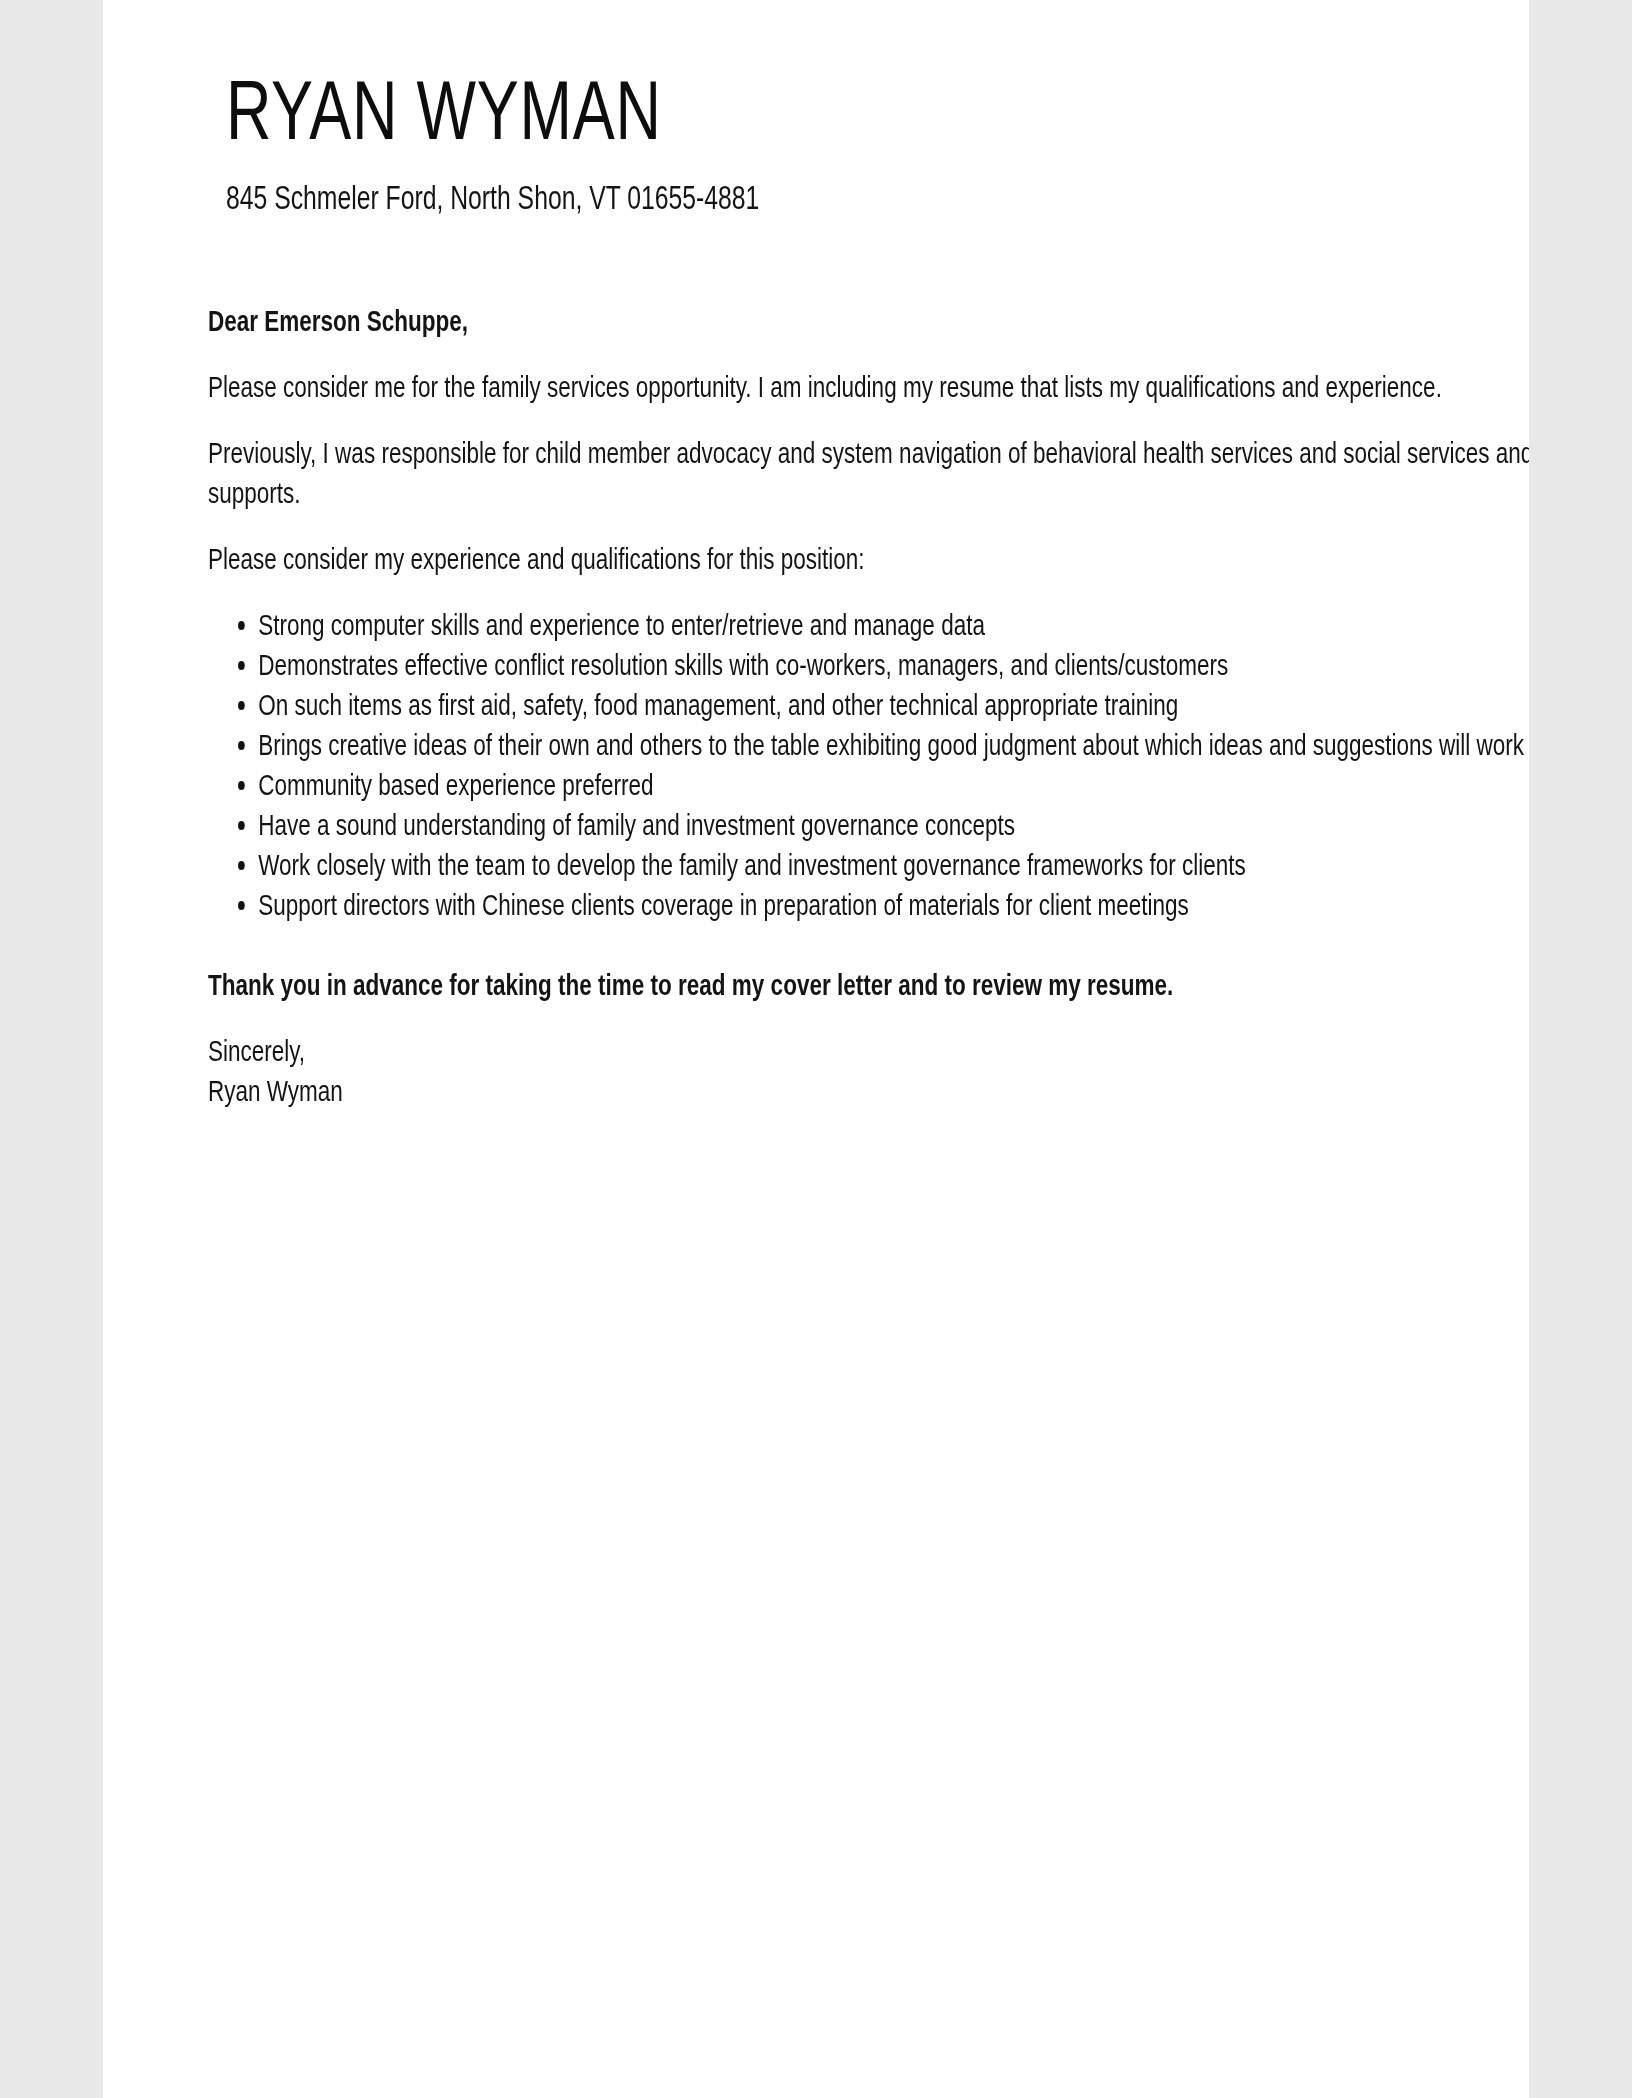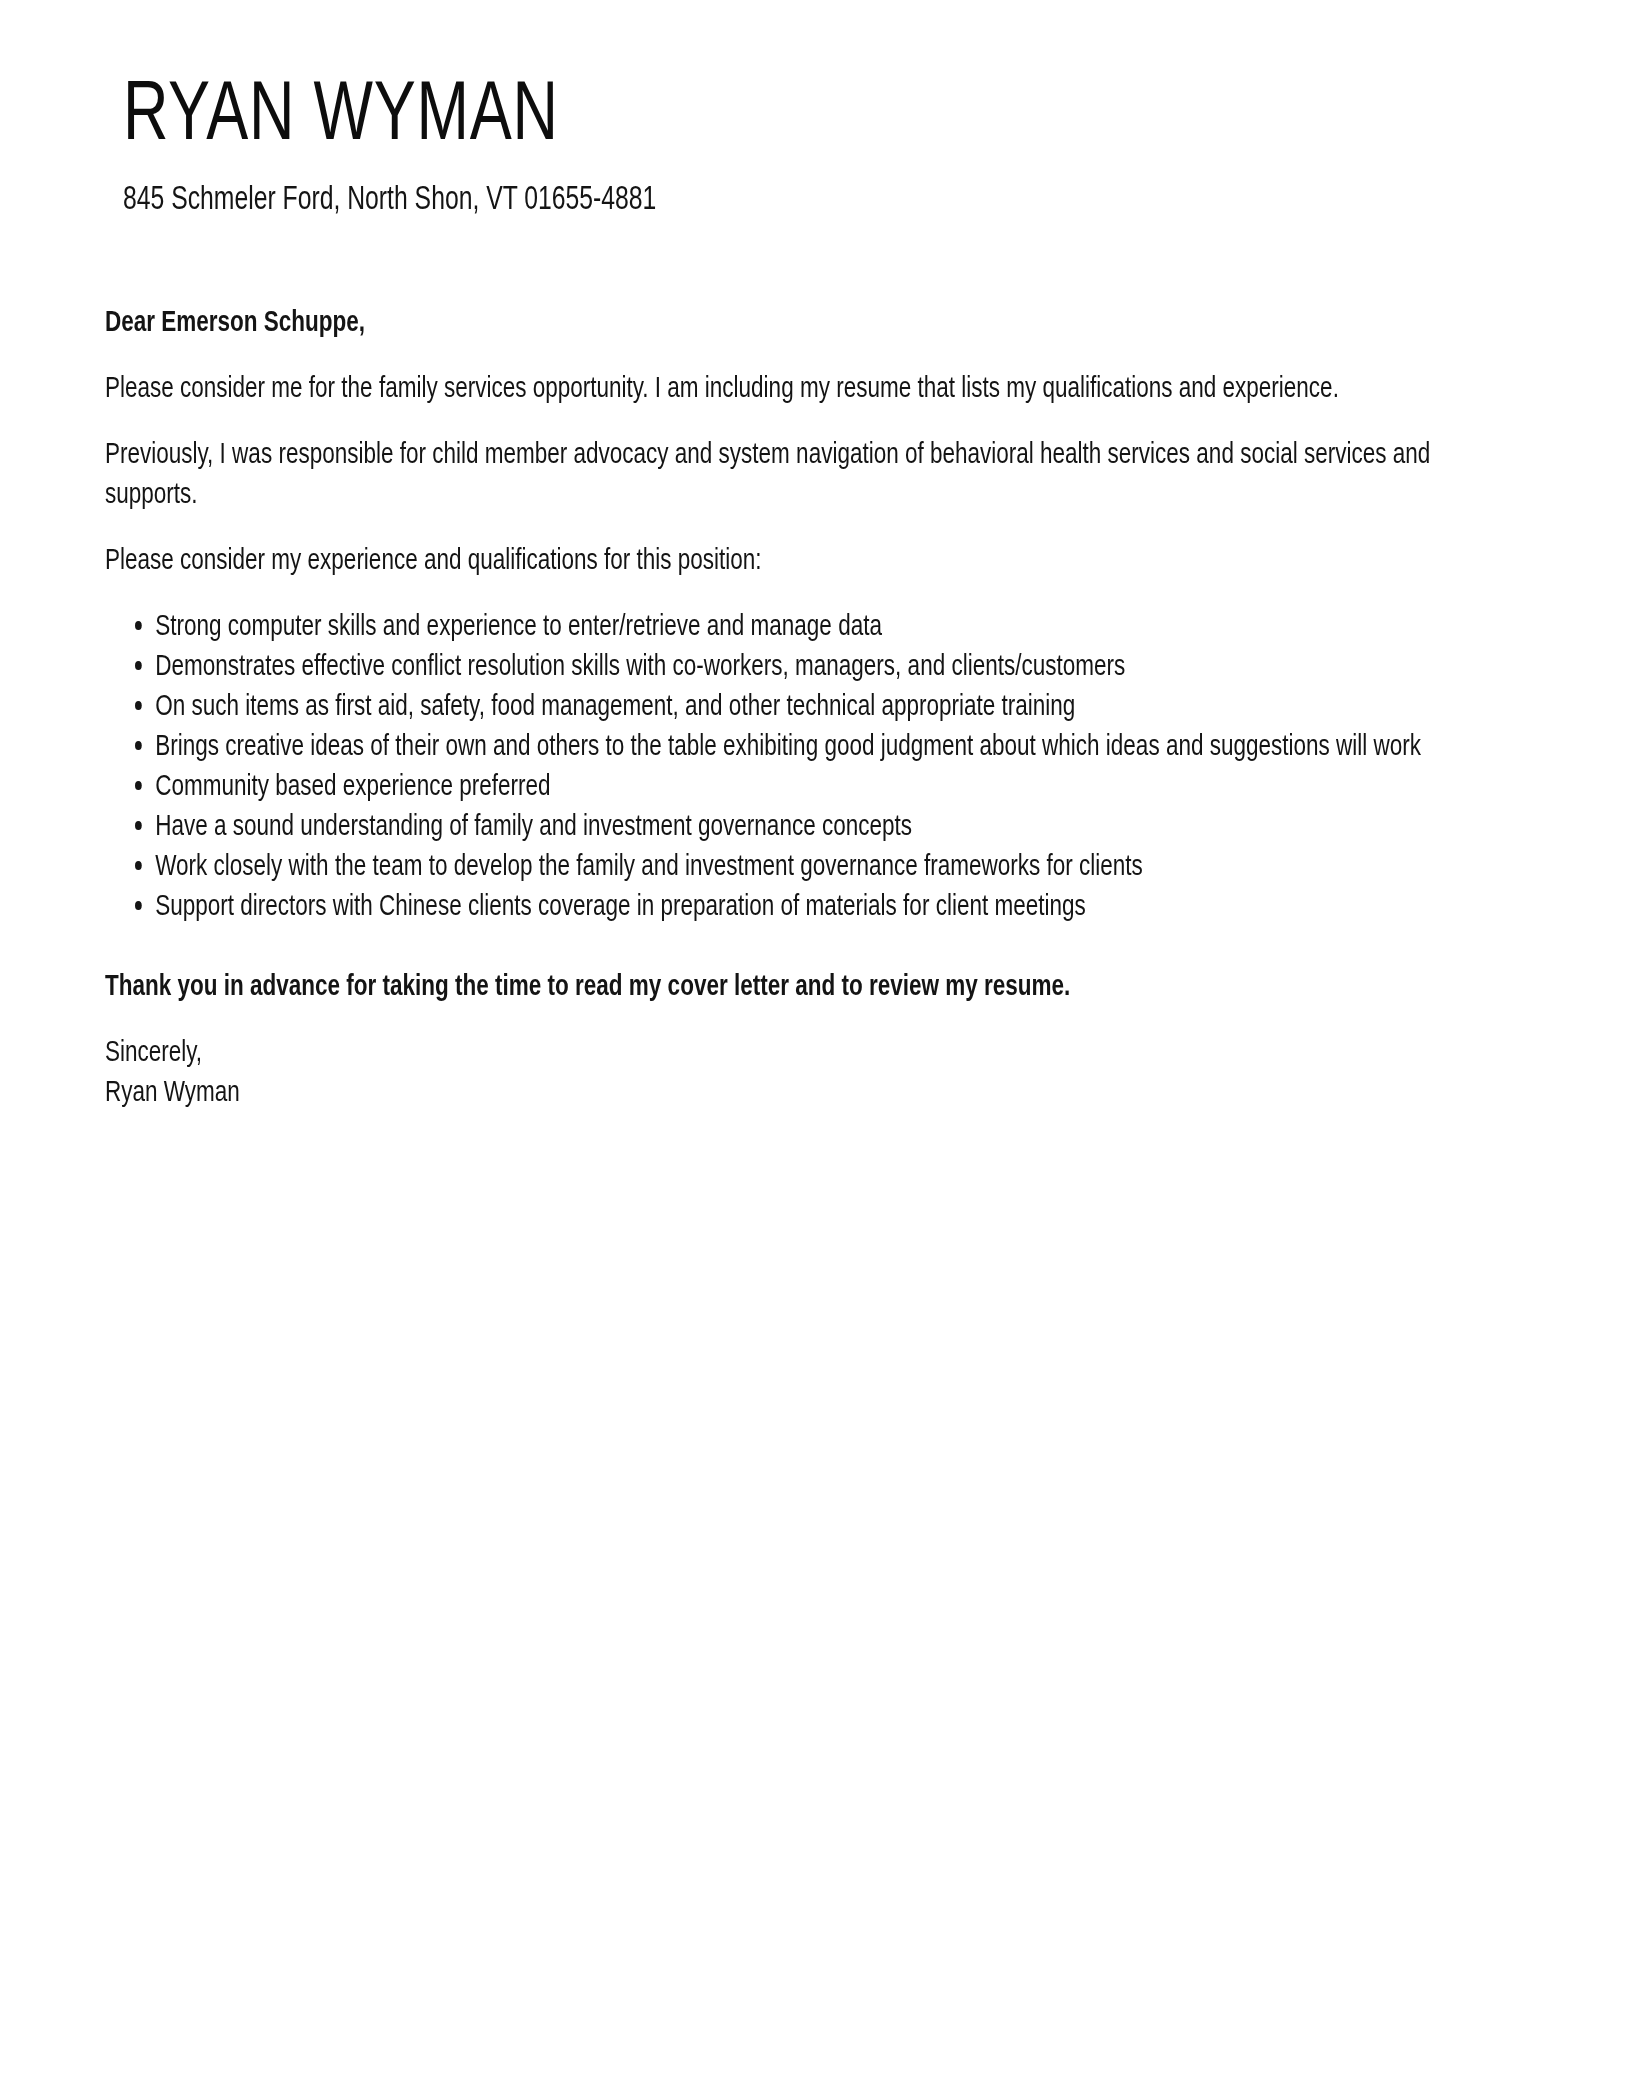--- a/index.html
+++ b/index.html
@@ -2,21 +2,21 @@
 <html><head>
 <meta charset="utf-8">
 <style>
   html, body {
     margin: 0;
     padding: 0;
     background: #e8e8e8;
   }
   .page {
     position: relative;
-    width: 1632px;
+    width: 1426px;
     height: 2098px;
     margin: 0 auto;
     background: #ffffff;
     overflow: hidden;
     font-family: "Liberation Sans", sans-serif;
     color: #111111;
   }
   
   .condense {
     margin-left: 105px;

